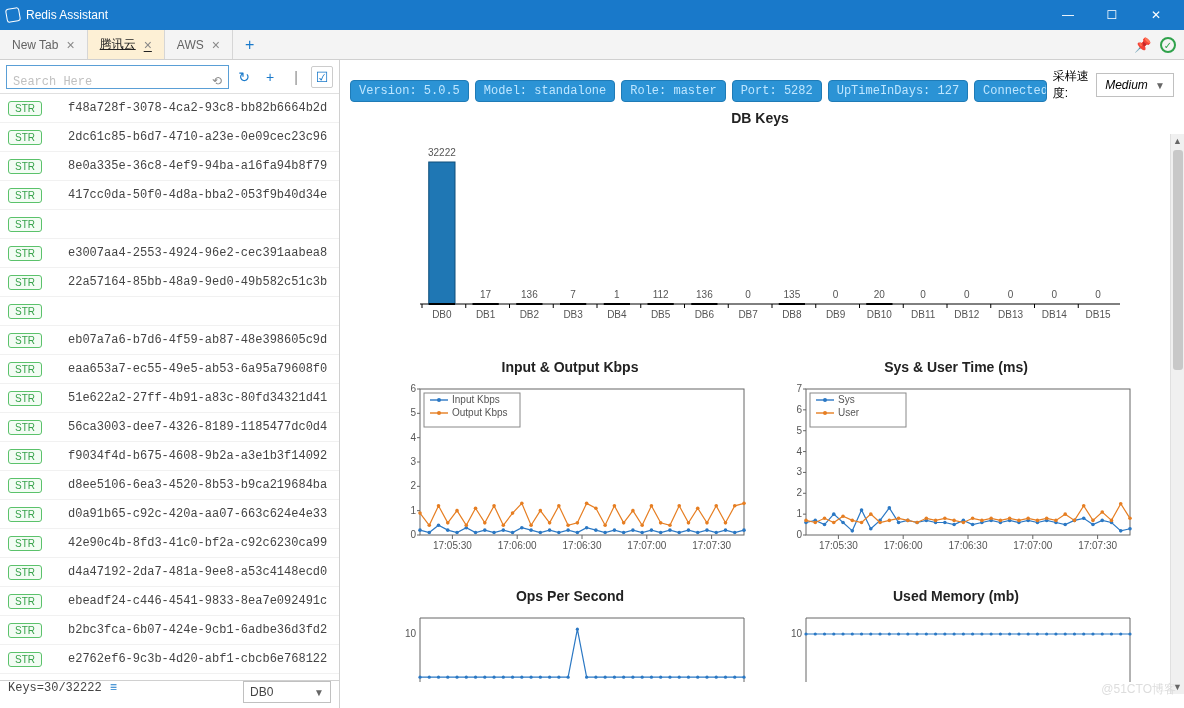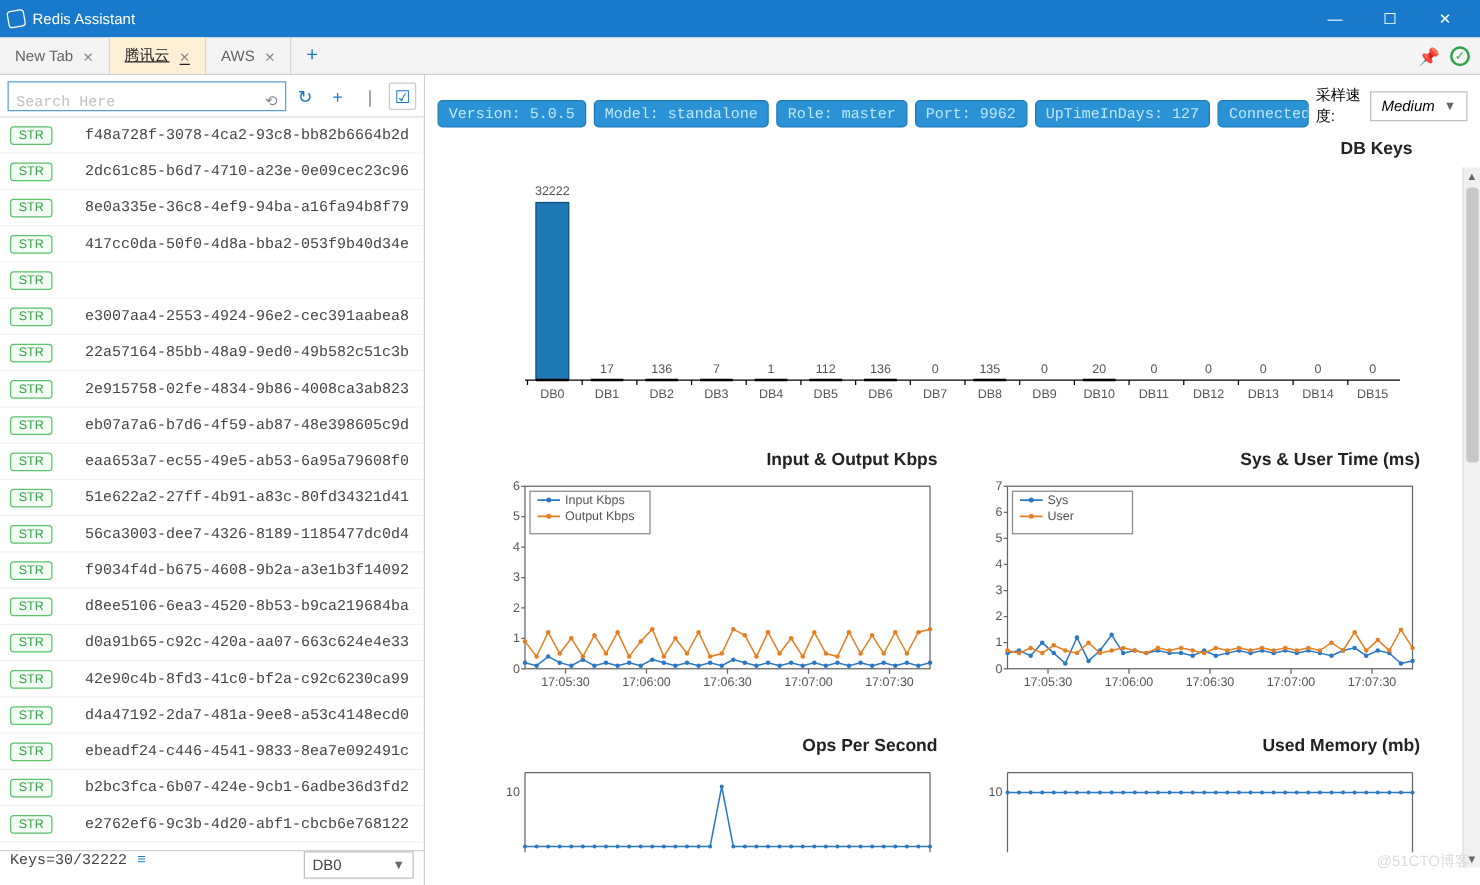--- a/index.html
+++ b/index.html
@@ -32,21 +32,21 @@
   .statusrow .spacer { flex:1; }
   .dbselect { width:88px; height:22px; border:1px solid #C0C0C0; display:flex; align-items:center; padding:0 6px; font-family:Arial; background:#fff; }
   .dbselect .arrow { margin-left:auto; font-size:10px; color:#666; }
   .content { flex:1; display:flex; flex-direction:column; padding:8px 10px; overflow:hidden; background:#fff; }
   .topbadges { display:flex; align-items:flex-end; gap:6px; }
   .badge { background:#2B93D5; color:#BEE6FF; border:1px solid #1F7BB6; border-radius:4px; padding:3px 8px; font-family:"Consolas","Courier New",monospace; font-size:12px; white-space:nowrap; }
   .topbadges .ellipsis { font-family:"Consolas","Courier New",monospace; overflow:hidden; max-width:110px; }
   .sampbox { display:flex; align-items:center; gap:6px; margin-left:auto; }
   .samp-select { width:100px; height:24px; border:1px solid #C0C0C0; display:flex; align-items:center; padding:0 8px; background:#fff;font-style:italic; }
   .charts { flex:1; overflow:auto; padding:4px 0 0 40px; }
-  .chart-title { font-weight:bold; color:#222; text-align:right; font-size:14px; margin:4px 0 8px; font-family:Arial; }
+  .chart-title { font-weight:bold; color:#222; text-align:center; font-size:14px; margin:4px 0 8px; font-family:Arial; }
   .row2 { display:flex; gap:26px; margin-top:18px; }
   .panel { position:relative; }
   .axis { font-size:10px; fill:#555; font-family:Arial; }
   .dbkeys { width:740px; }
   .small { width:360px; }
   .watermark { position:absolute; right:8px; bottom:10px; color:#ddd; font-size:12px; }
   .scrollbar-v { position:absolute; right:0; top:74px; width:14px; height:560px; background:#F0F0F0; border-left:1px solid #E0E0E0; display:flex; flex-direction:column; align-items:center; }
   .scrollbar-v .arrow-up, .scrollbar-v .arrow-down { font-size:9px; color:#666; padding:2px 0;}
   .scrollbar-v .thumb { width:10px; height:220px; background:#C8C8C8; border-radius:3px; margin-top:2px; }
   .pin { color:#2FA24B; font-size:14px; }
@@ -124,21 +124,20 @@
         <div class="keyrow">
           <span class="tag">STR</span>
           <span class="kname">e3007aa4-2553-4924-96e2-cec391aabea8</span>
         </div>
         <div class="keyrow">
           <span class="tag">STR</span>
           <span class="kname">22a57164-85bb-48a9-9ed0-49b582c51c3b</span>
         </div>
         <div class="keyrow">
           <span class="tag">STR</span>
-          <span class="kname">2e915758-02fe-4834-9b86-4008ca3ab823</span>
         </div>
         <div class="keyrow">
           <span class="tag">STR</span>
           <span class="kname">eb07a7a6-b7d6-4f59-ab87-48e398605c9d</span>
         </div>
         <div class="keyrow">
           <span class="tag">STR</span>
           <span class="kname">eaa653a7-ec55-49e5-ab53-6a95a79608f0</span>
         </div>
         <div class="keyrow">
@@ -191,21 +190,21 @@
         <span class="arrow">▼</span>
       </div>
     </div>
   </div>
 
   <div class="content" style="position:relative;">
     <div class="topbadges">
       <span class="badge">Version: 5.0.5</span>
       <span class="badge">Model: standalone</span>
       <span class="badge">Role: master</span>
-      <span class="badge">Port: 9962</span>
+      <span class="badge">Port: 5282</span>
       <span class="badge">UpTimeInDays: 127</span>
       <span class="badge ellipsis">ConnectedCli</span>
       <div class="sampbox">
         <span>采样速度:</span>
         <div class="samp-select">
           <span>Medium</span>
           <span style="margin-left:auto;font-size:10px;color:#666;">▼</span>
         </div>
       </div>
     </div>

